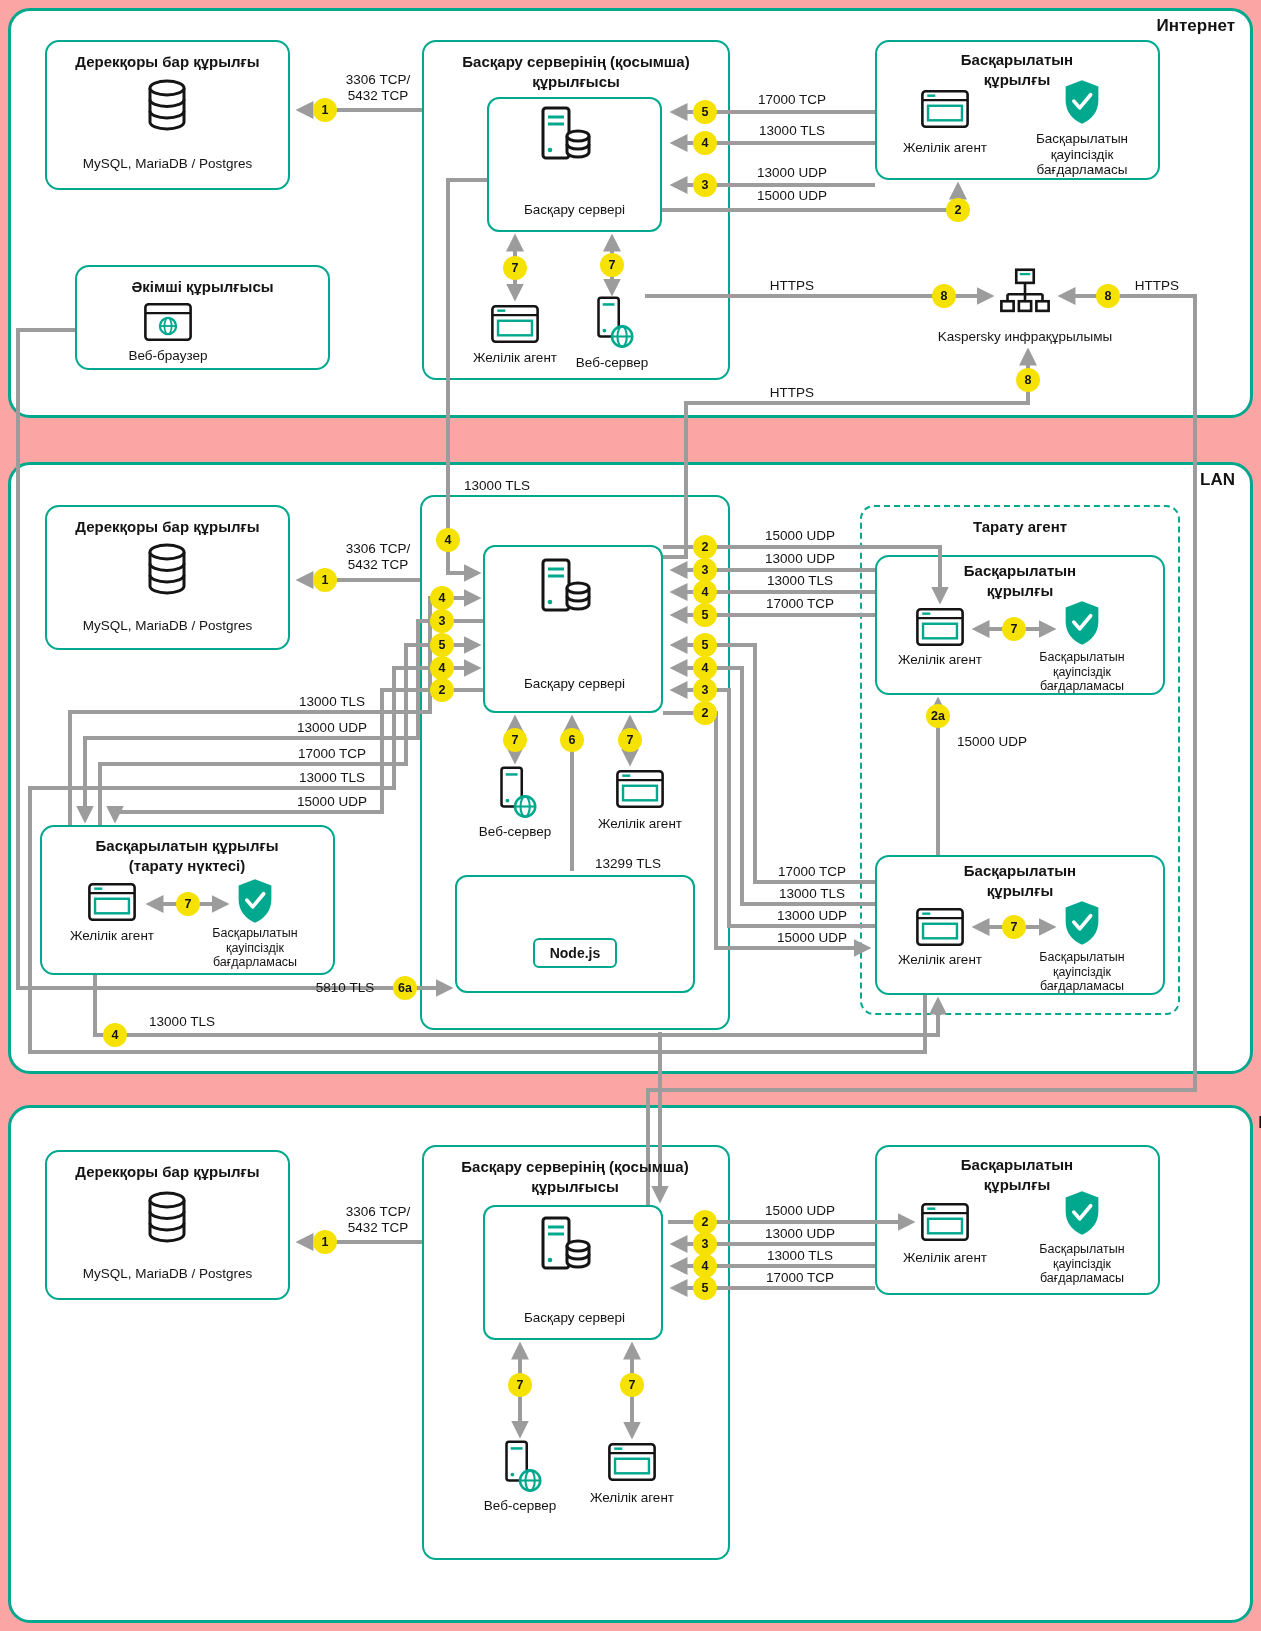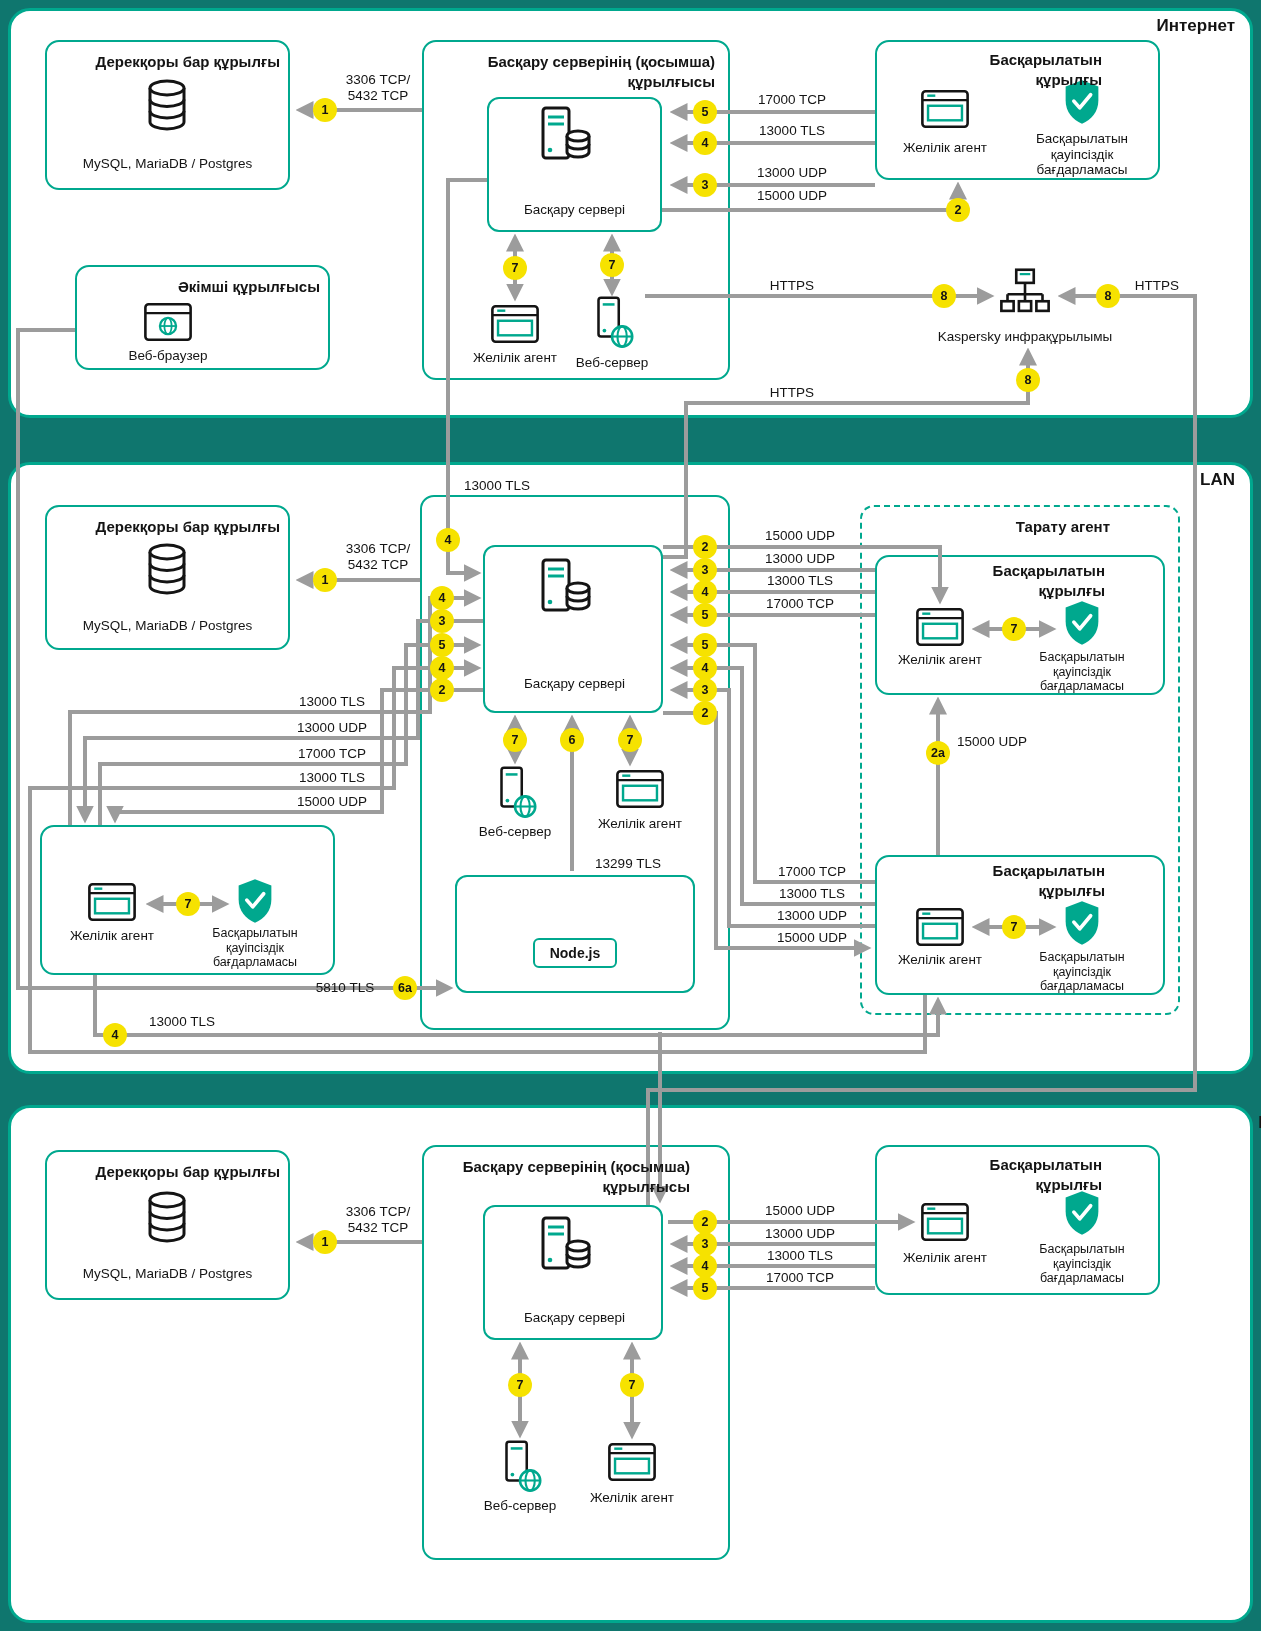--- a/index.html
+++ b/index.html
@@ -1,25 +1,25 @@
 <!DOCTYPE html>
 <html><head>
 <meta charset="utf-8">
 <style>
   *{box-sizing:border-box}
   html,body{margin:0;padding:0;background:#fff;font-family:"Liberation Sans",sans-serif;color:#141414}
-  #canvas{position:relative;width:1261px;height:1631px;background:#0f766e;overflow:hidden}
+  #canvas{position:relative;width:1261px;height:1631px;background:#fca5a5;overflow:hidden}
   .zone{position:absolute;border:3px solid #00a88e;border-radius:22px;background:#fff;z-index:1}
   .zlabel{position:absolute;font-weight:bold;font-size:17px;text-align:right;z-index:6}
   .nbox{position:absolute;border:2.5px solid #00a88e;border-radius:14px;background:#fff;z-index:2}
   .dashed{border-style:dashed}
   .ibox{position:absolute;border:2.5px solid #00a88e;border-radius:12px;background:#fff;z-index:2}
   .njbox{position:absolute;border:2.5px solid #00a88e;border-radius:6px;background:#fff;z-index:5;
          display:flex;align-items:center;justify-content:center;font-weight:bold;font-size:14px}
-  .title{position:absolute;font-weight:bold;font-size:15px;line-height:20px;text-align:right;z-index:5}
+  .title{position:absolute;font-weight:bold;font-size:15px;line-height:20px;text-align:center;z-index:5}
   .cap{position:absolute;font-size:13.5px;line-height:15.5px;text-align:center;z-index:5}
   .plabel{position:absolute;width:150px;font-size:13.5px;line-height:16px;text-align:center;
           white-space:pre-line;z-index:6}
   .badge{position:absolute;width:24px;height:24px;border-radius:50%;background:#f6e200;color:#141414;
          font-size:12.5px;font-weight:bold;display:flex;align-items:center;justify-content:center;z-index:7}
   #edges{position:absolute;left:0;top:0;z-index:3;pointer-events:none}
   .edge{fill:none;stroke:#9c9c9c;stroke-width:4}
   .icon{position:absolute;z-index:4;overflow:visible}
 </style>
 </head>
@@ -225,20 +225,21 @@
   <svg class="icon" style="left:914px;top:906px" width="52" height="42">
       <use href="#sym-agent"></use>
     </svg>
   <div class="cap" style="left:885px;top:952px;width:110px">Желілік агент</div>
   <svg class="icon" style="left:1062px;top:899px" width="40" height="48">
       <use href="#sym-shield"></use>
     </svg>
   <div class="cap" style="left:1012px;top:950px;width:140px;font-size:12.5px;line-height:14.5px">Басқарылатын қауіпсіздік бағдарламасы</div>
 
   <div class="nbox" style="left:40px;top:825px;width:295px;height:150px"></div>
+  <div class="title" style="left:77px;top:836px;width:220px">Басқарылатын құрылғы (тарату нүктесі)</div>
   <svg class="icon" style="left:86px;top:881px" width="52" height="42">
       <use href="#sym-agent"></use>
     </svg>
   <div class="cap" style="left:57px;top:928px;width:110px">Желілік агент</div>
   <svg class="icon" style="left:235px;top:877px" width="40" height="48">
       <use href="#sym-shield"></use>
     </svg>
   <div class="cap" style="left:185px;top:926px;width:140px;font-size:12.5px;line-height:14.5px">Басқарылатын қауіпсіздік бағдарламасы</div>
 
   <div class="nbox" style="left:45px;top:1150px;width:245px;height:150px"></div>
@@ -334,21 +335,21 @@
     <div class="badge" style="left: 430px; top: 609px;">3</div>
     <div class="badge" style="left: 430px; top: 633px;">5</div>
     <div class="badge" style="left: 430px; top: 656px;">4</div>
     <div class="badge" style="left: 430px; top: 678px;">2</div>
     <div class="badge" style="left: 503px; top: 728px;">7</div>
     <div class="badge" style="left: 560px; top: 728px;">6</div>
     <div class="badge" style="left: 618px; top: 728px;">7</div>
     <div class="badge" style="left: 176px; top: 892px;">7</div>
     <div class="badge" style="left: 1002px; top: 617px;">7</div>
     <div class="badge" style="left: 1002px; top: 915px;">7</div>
-    <div class="badge" style="left: 926px; top: 704px; margin-top: 37px;">2a</div>
+    <div class="badge" style="left: 926px; top: 704px;">2a</div>
     <div class="badge" style="left: 393px; top: 976px;">6a</div>
     <div class="badge" style="left: 103px; top: 1023px;">4</div>
     <div class="badge" style="left: 313px; top: 1230px;">1</div>
     <div class="badge" style="left: 693px; top: 1210px;">2</div>
     <div class="badge" style="left: 693px; top: 1232px;">3</div>
     <div class="badge" style="left: 693px; top: 1254px;">4</div>
     <div class="badge" style="left: 693px; top: 1276px;">5</div>
     <div class="badge" style="left: 508px; top: 1373px;">7</div>
     <div class="badge" style="left: 620px; top: 1373px;">7</div>
   </div>

